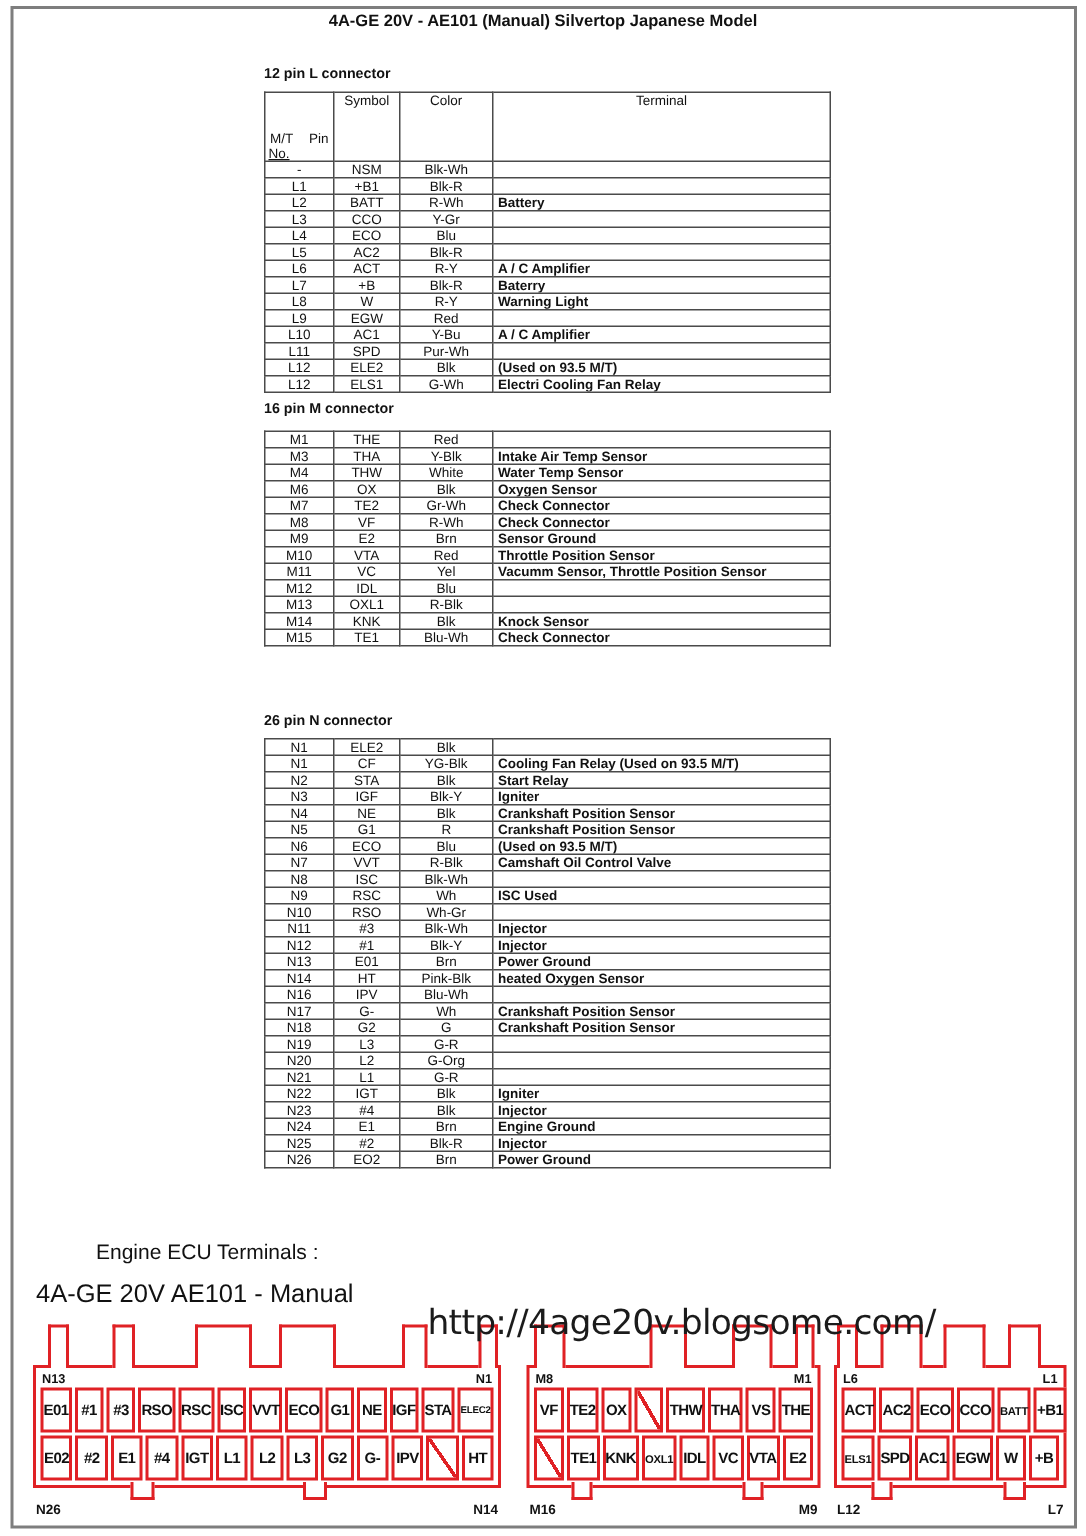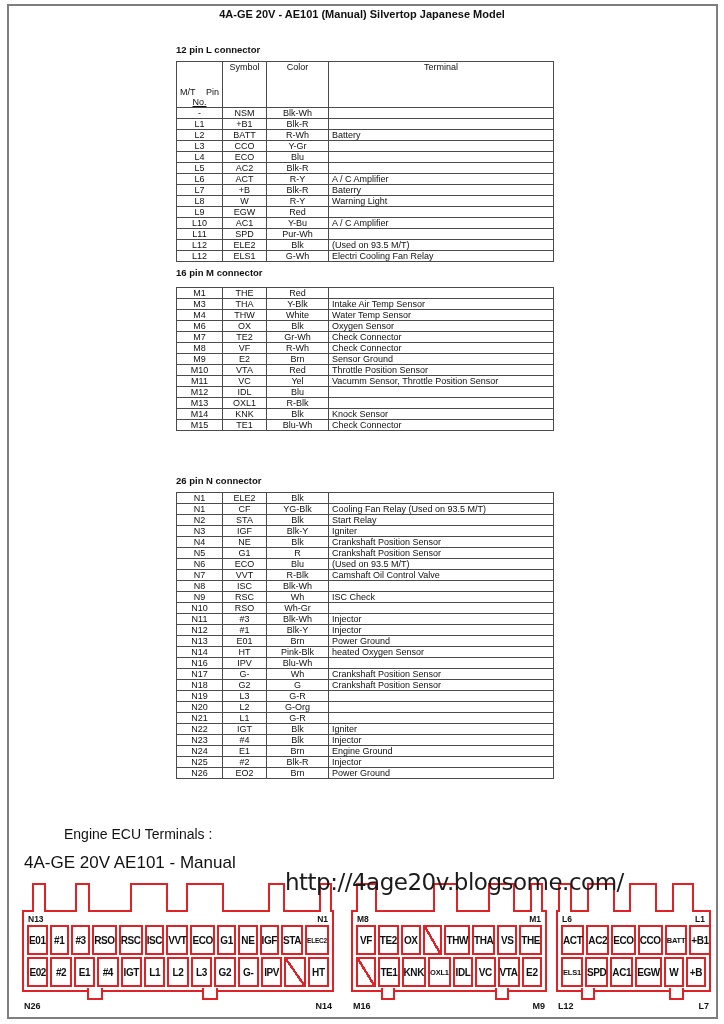--- a/index.html
+++ b/index.html
@@ -14,23 +14,23 @@
        font-family:"DejaVu Sans",sans-serif;z-index:6;text-align:center;}
 
   
   .pintable{position:absolute;border-collapse:collapse;table-layout:fixed;width:378px;font-size:9px;background:#fff;}
   .pintable td,.pintable th{border:1px solid #4a4a4a;padding:0 2px;height:10px;line-height:10px;
         white-space:nowrap;overflow:hidden;font-weight:normal;}
   .pintable thead th{height:22px;vertical-align:top;}
   .pintable .c0{text-align:center;}
   .pintable .c1{text-align:center;margin-left:17px;}
   .pintable .c2{text-align:center;}
-  .pintable .c3{text-align:left;padding-left:3px;}
+  .pintable .c3{text-align:left;padding-left:3px;font-weight:bold;}
   .h1{display:flex;justify-content:space-between;padding:0 1px;margin-top:25px;}
-  .h2{text-align:center;text-decoration:underline;}
+  .h2{text-align:left;text-decoration:underline;}
 
   
   .connector{position:absolute;top:880px;height:136px;z-index:1;}
   .ctab{position:absolute;top:3px;height:29px;background:#fff;border:2px solid var(--red);
         border-bottom:none;z-index:3;box-sizing:border-box;}
   .cbody{position:absolute;left:0;top:30px;width:100%;height:82px;border:2px solid var(--red);
         background:#fff;box-sizing:border-box;z-index:1;}
   .corner{position:absolute;font-size:8.5px;font-weight:bold;top:2px;z-index:4;}
   .corner.tl{left:4px;}
   .corner.tr{right:4px;}
@@ -318,21 +318,21 @@
         <tr>
           <td class="c0">N8</td>
           <td class="c1">ISC</td>
           <td class="c2">Blk-Wh</td>
           <td class="c3"></td>
         </tr>
         <tr>
           <td class="c0">N9</td>
           <td class="c1">RSC</td>
           <td class="c2">Wh</td>
-          <td class="c3">ISC Check</td>
+          <td class="c3">ISC Used</td>
         </tr>
         <tr>
           <td class="c0">N10</td>
           <td class="c1">RSO</td>
           <td class="c2">Wh-Gr</td>
           <td class="c3"></td>
         </tr>
         <tr>
           <td class="c0">N11</td>
           <td class="c1">#3</td>

